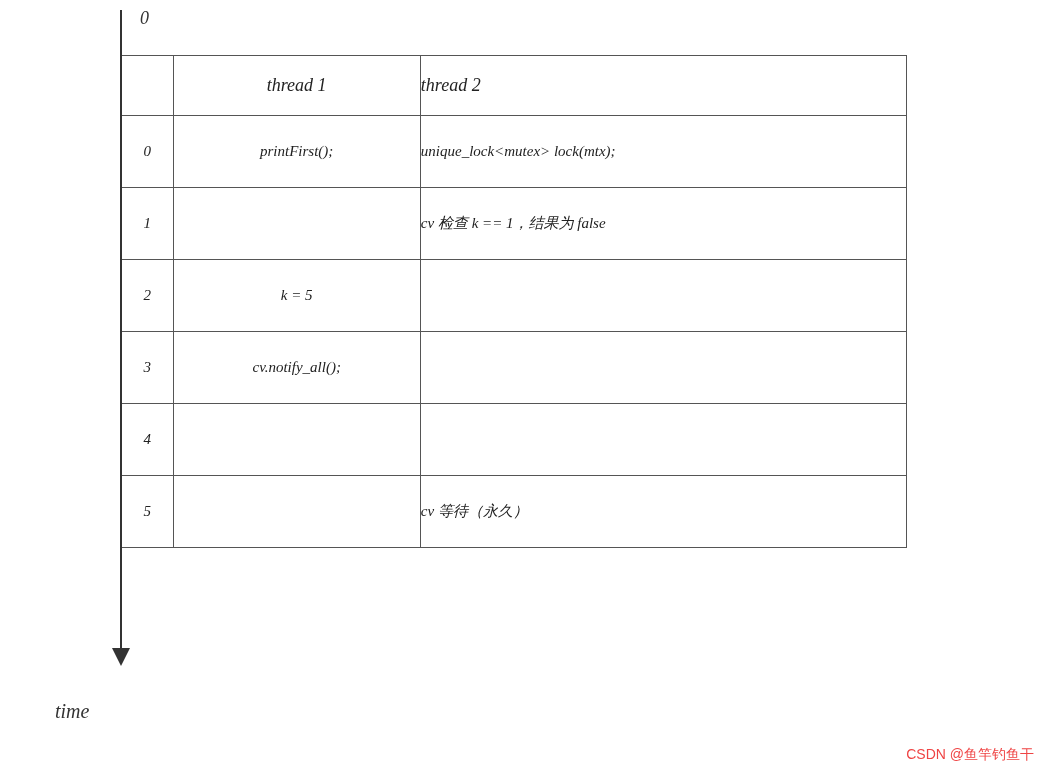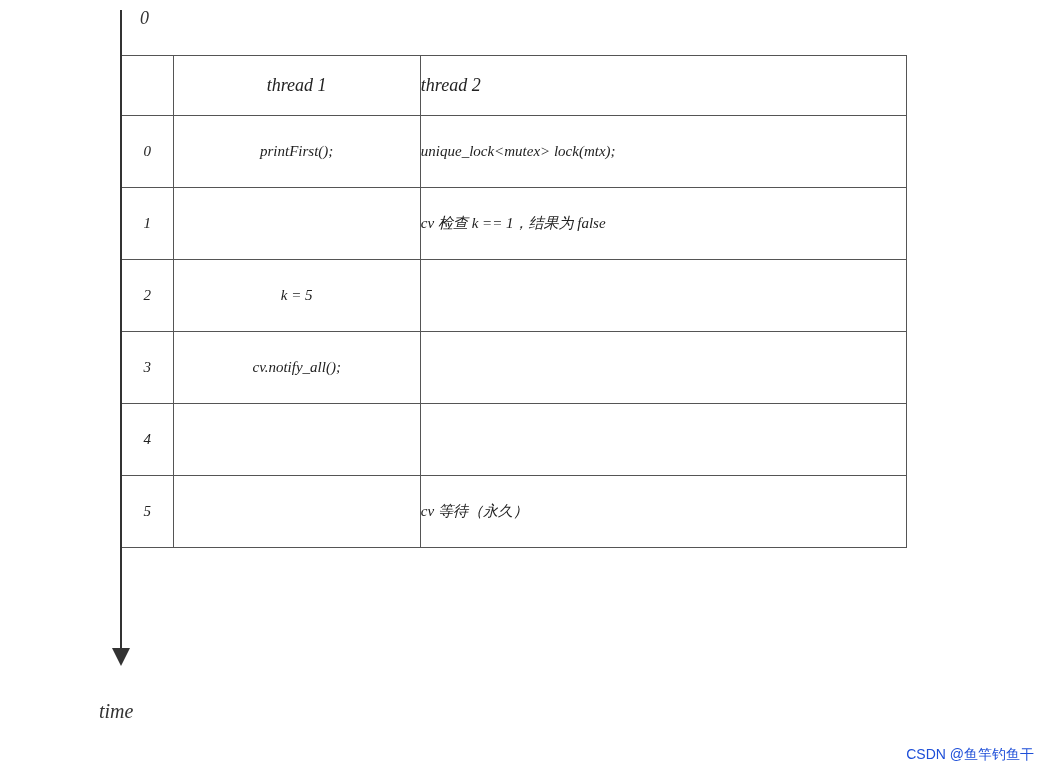--- a/index.html
+++ b/index.html
@@ -51,21 +51,20 @@
     }
 
     .time-label {
       position: absolute;
       left: 55px;
       top: 700px;
       font-size: 20px;
       font-style: italic;
       color: #333;
       font-family: Georgia, serif;
-      margin-left: 44px;
     }
 
     
     .table-container {
       position: absolute;
       left: 122px;
       top: 55px;
       width: 785px;
     }
 
@@ -129,21 +128,21 @@
       font-family: Georgia, serif;
       font-style: italic;
       font-size: 15px;
     }
 
     .watermark {
       position: absolute;
       bottom: 15px;
       right: 20px;
       font-size: 14px;
-      color: #1d4ed8;
+      color: #ef4444;
       font-family: Arial, sans-serif;
     }
 
     
     .no-left-border {
       border-left: none !important;
     }
   </style>
 </head>
 <body>

